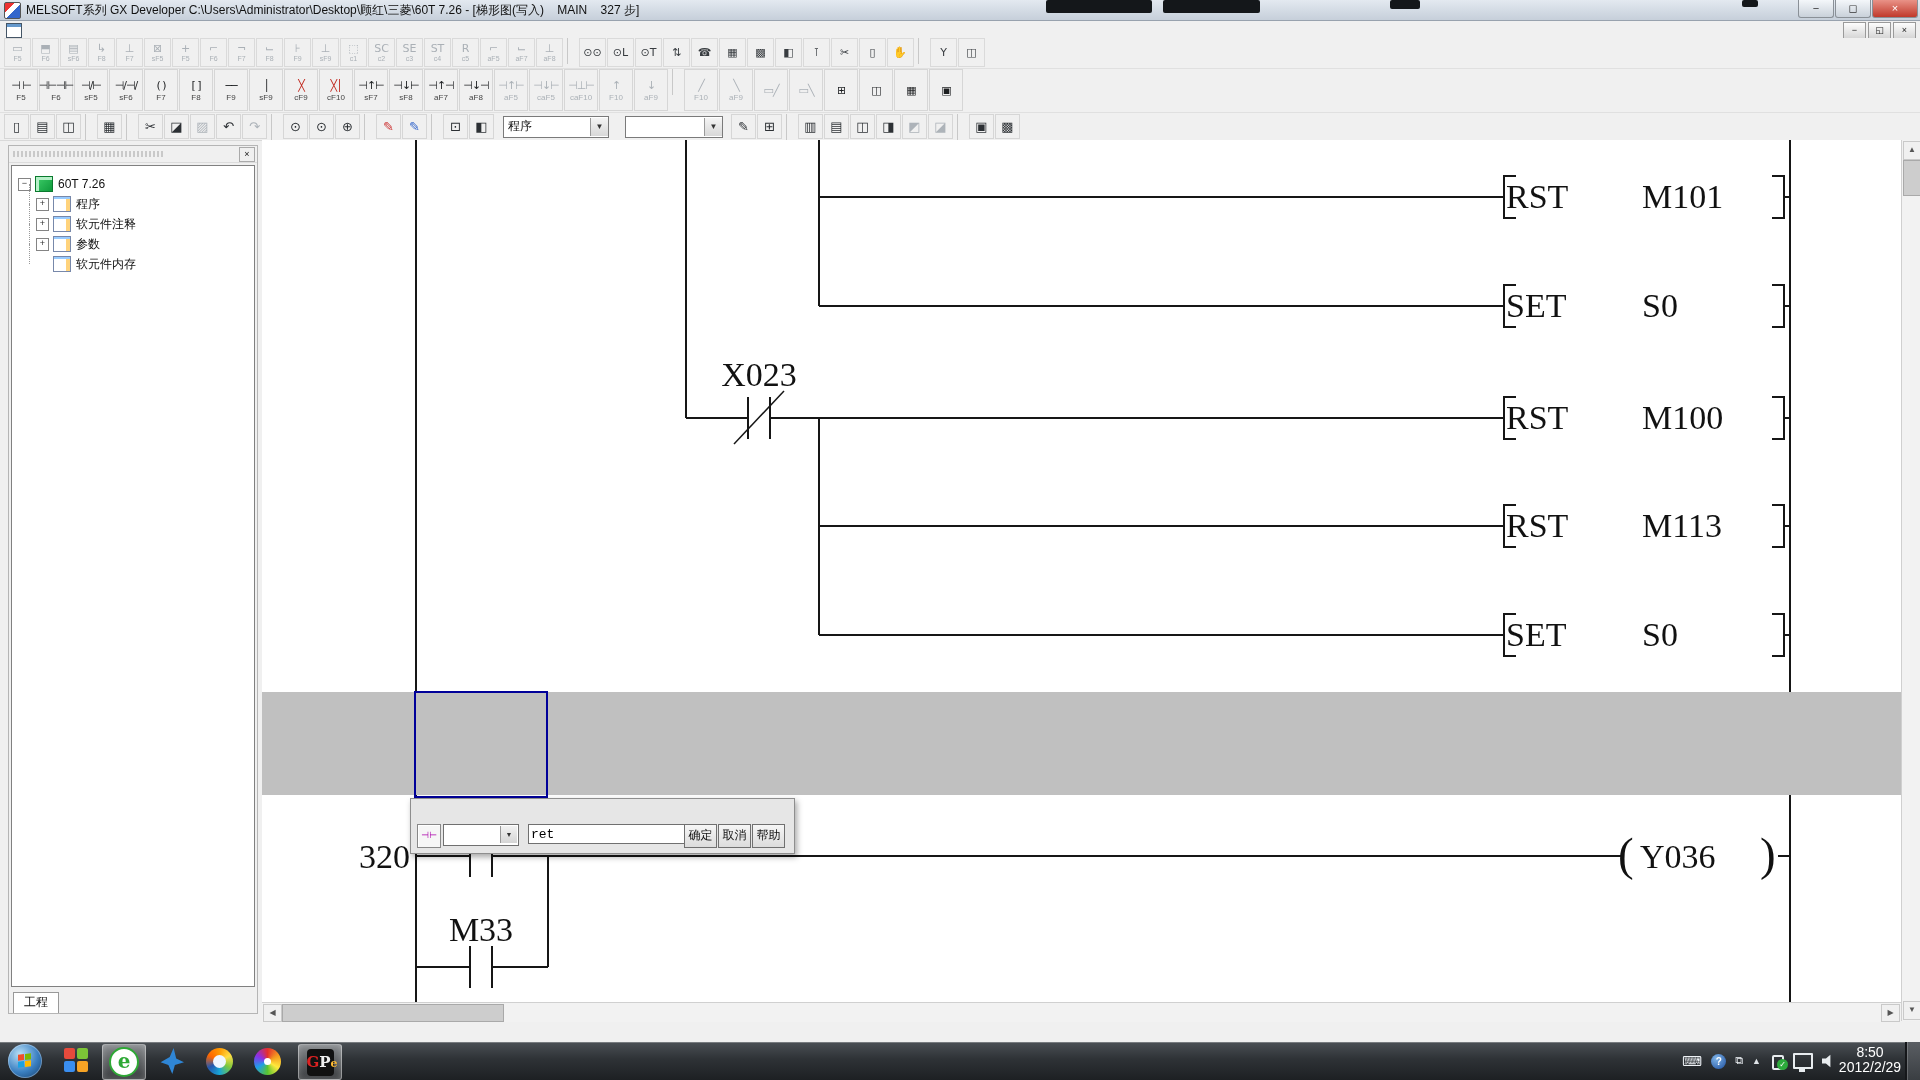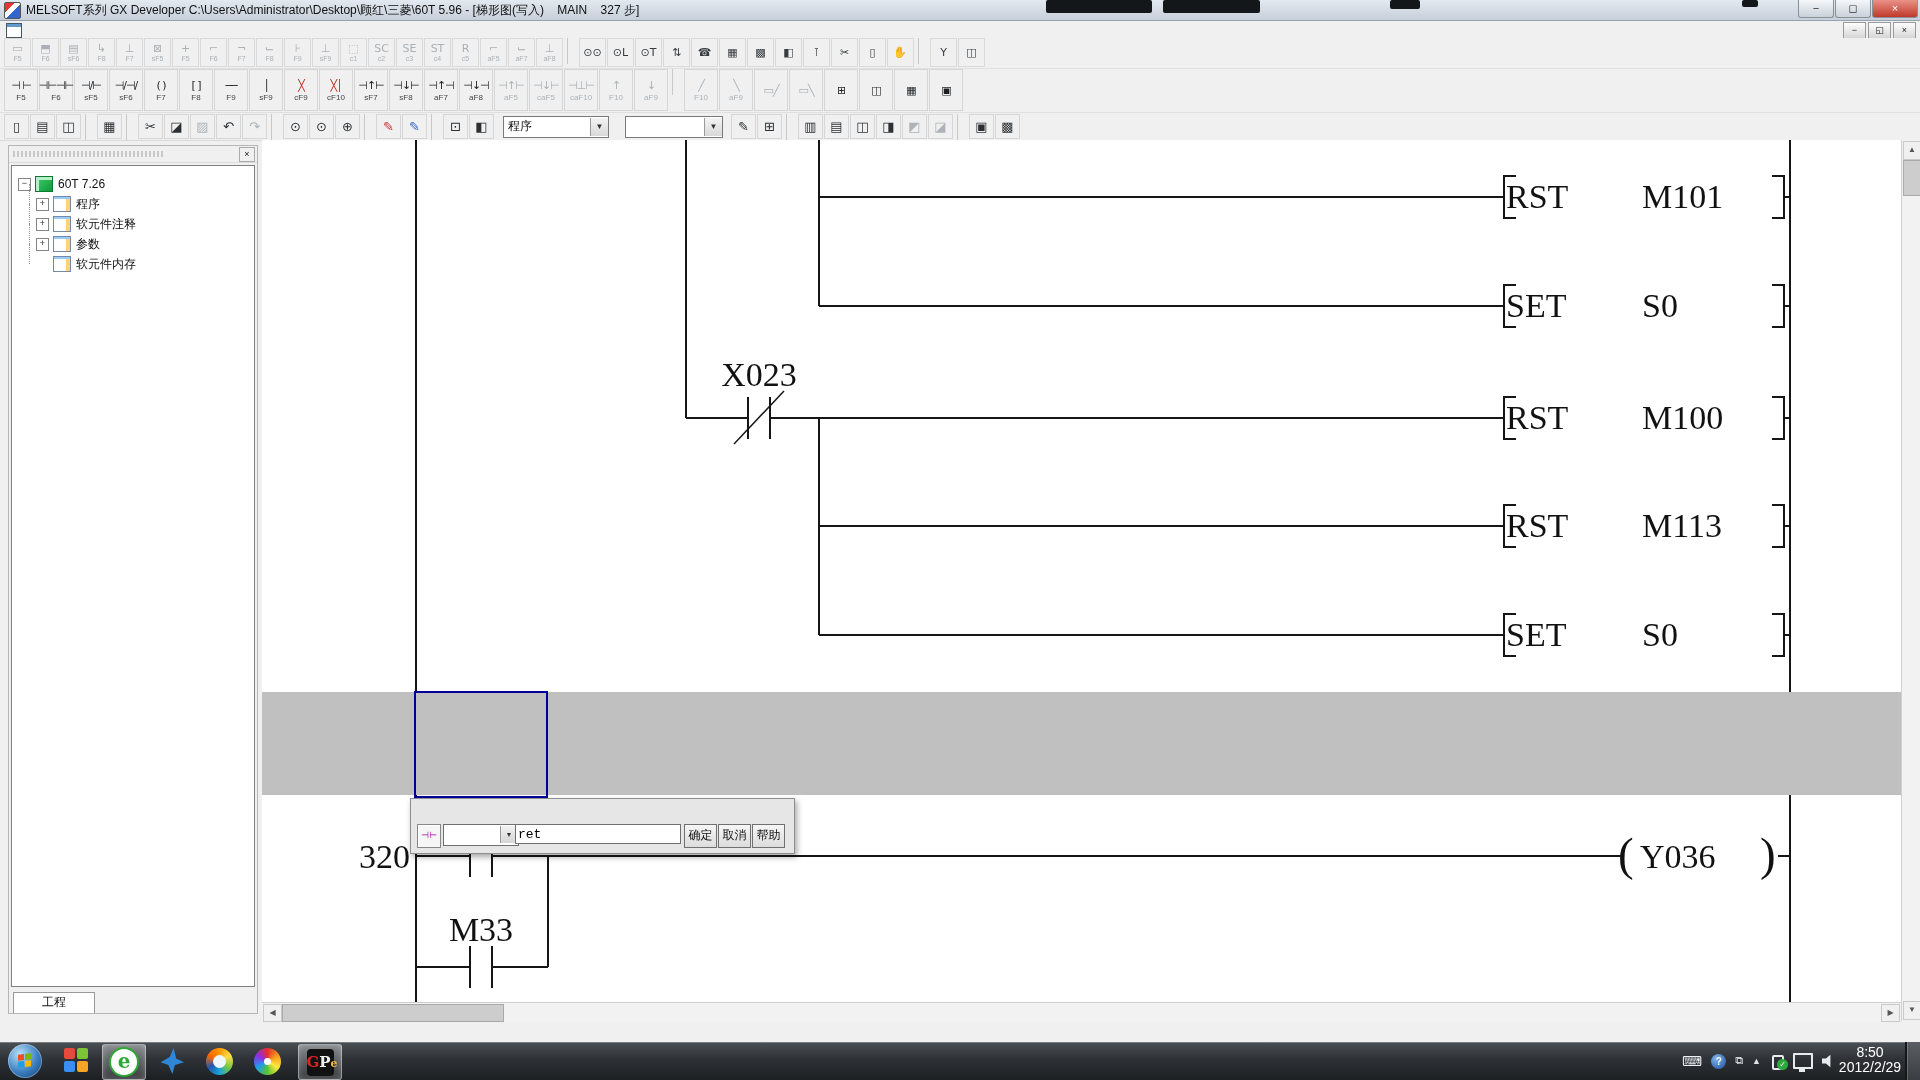--- a/index.html
+++ b/index.html
@@ -64,21 +64,21 @@
     font-size:12px;color:#111;padding-top:8px;}
   .trow{display:flex;align-items:center;height:20px;position:relative;}
   .texp{width:11px;height:11px;border:1px solid #848484;background:#fff;font-size:9px;line-height:9px;
     text-align:center;color:#333;margin-right:4px;flex:none;}
   .ticon{width:16px;height:14px;margin-right:5px;flex:none;border:1px solid #7788aa;background:#fff;
     box-shadow:inset 0 2px 0 #9cf, inset -4px 0 0 #ffd37c;}
   .ticon.root{background:linear-gradient(135deg,#3fcf6a,#0f9a3c);border:1px solid #0a7a2e;
     box-shadow:inset 3px 3px 0 #b6f0c8;}
   .tline{position:absolute;border-left:1px dotted #999;}
   #tabbar{height:24px;background:#f0f0f0;display:flex;align-items:flex-end;padding-left:4px;}
-  #proj-tab{height:20px;padding:0 28px;background:#fff;border:1px solid #999;border-bottom:none;
+  #proj-tab{height:20px;padding:0 10px;background:#fff;border:1px solid #999;border-bottom:none;
     font-size:12px;line-height:19px;color:#111;}
   
   #vscroll{position:absolute;left:1901px;top:140px;width:18px;height:881px;background:#f2f2f2;border-left:1px solid #d0d0d0;z-index:2;}
   .sarr{position:absolute;left:1px;width:16px;height:17px;background:#f0f0f0;border:1px solid #c9c9c9;
     font-size:8px;text-align:center;line-height:16px;color:#555;}
   #vthumb{position:absolute;left:1px;top:20px;width:16px;height:34px;background:#cdcdcd;border:1px solid #a9a9a9;}
   #hscroll{position:absolute;left:262px;top:1002px;width:1639px;height:19px;background:#f2f2f2;border-top:1px solid #d0d0d0;z-index:2;}
   .harr{position:absolute;top:1px;width:17px;height:16px;background:#f0f0f0;border:1px solid #c9c9c9;
     font-size:8px;text-align:center;line-height:15px;color:#555;}
   #hthumb{position:absolute;left:20px;top:1px;width:220px;height:16px;background:#cdcdcd;border:1px solid #a9a9a9;}
@@ -91,21 +91,21 @@
     background:linear-gradient(#f0f0f0,#cfcfcf);border-bottom:1px solid #bbb;}
   #dlg-title-text{position:absolute;left:8px;top:3px;font-size:12px;color:#111;}
   #dlg-close{position:absolute;right:4px;top:2px;width:40px;height:16px;border-radius:2px;
     background:linear-gradient(#ef9a8d,#c3422f 60%,#a72a18);border:1px solid #7d1f12;
     color:#fff;font-size:10px;font-weight:bold;text-align:center;line-height:15px;}
   #dlg-symbtn{position:absolute;left:6px;top:25px;width:22px;height:22px;background:#f6f6f6;
     border:1px solid #888;box-shadow:inset 1px 1px 0 #fff;color:#a0a;font-size:9px;text-align:center;line-height:20px;}
   #dlg-combo{position:absolute;left:32px;top:25px;width:74px;height:20px;background:#fff;border:1px solid #707070;}
   #dlg-combo .carr{position:absolute;right:1px;top:1px;width:16px;height:17px;background:linear-gradient(#f2f2f2,#d5d5d5);
     border-left:1px solid #999;font-size:7px;line-height:17px;text-align:center;color:#333;}
-  #dlg-input{position:absolute;left:104px;top:25px;width:160px;height:18px;border:1px solid #707070;
+  #dlg-input{position:absolute;left:117px;top:25px;width:160px;height:18px;border:1px solid #707070;
     background:#fff;font-family:"Liberation Mono","DejaVu Sans Mono",monospace;font-size:13px;padding:0 2px;color:#000;}
   .dlg-btn{position:absolute;top:25px;width:31px;height:22px;background:linear-gradient(#f6f6f6,#dcdcdc);
     border:1px solid #707070;font-size:12px;text-align:center;line-height:20px;color:#111;}
   #dlg-ok{left:273px;} #dlg-cancel{left:307px;} #dlg-help{left:341px;}
   
   #statusbar{position:absolute;left:0;top:1022px;width:1920px;height:20px;background:#f0f0f0;
     border-top:1px solid #d5d5d5;font-size:12px;color:#111;z-index:4;}
   #status-ready{position:absolute;left:8px;top:3px;}
   .scell{position:absolute;top:2px;height:15px;border:1px solid;border-color:#9b9b9b #fff #fff #9b9b9b;
     padding-left:4px;font-size:12px;line-height:15px;color:#111;}
@@ -222,21 +222,21 @@
       <text x="410" y="868" text-anchor="end">320</text>
       <text x="481" y="941" text-anchor="middle">M33</text>
       <text x="1640" y="868">Y036</text>
       <text x="1618" y="870" font-size="47">(</text>
       <text x="1760" y="870" font-size="47">)</text>
     </g>
   </svg>
 
   <div id="titlebar">
     <span class="appicon"></span>
-    <span id="title-text">MELSOFT系列 GX Developer C:\Users\Administrator\Desktop\顾红\三菱\60T 5.96 - [梯形图(写入)    MAIN    327 步]</span>
+    <span id="title-text">MELSOFT系列 GX Developer C:\Users\Administrator\Desktop\顾红\三菱\60T 7.26 - [梯形图(写入)    MAIN    327 步]</span>
     <div class="artifact a1"></div>
     <div class="artifact a2"></div>
     <div class="artifact a3"></div>
     <div class="artifact a4"></div>
     <div id="winbtns">
       <div class="wbtn">−</div>
       <div class="wbtn">◻</div>
       <div class="wbtn close">×</div>
     </div>
   </div>

